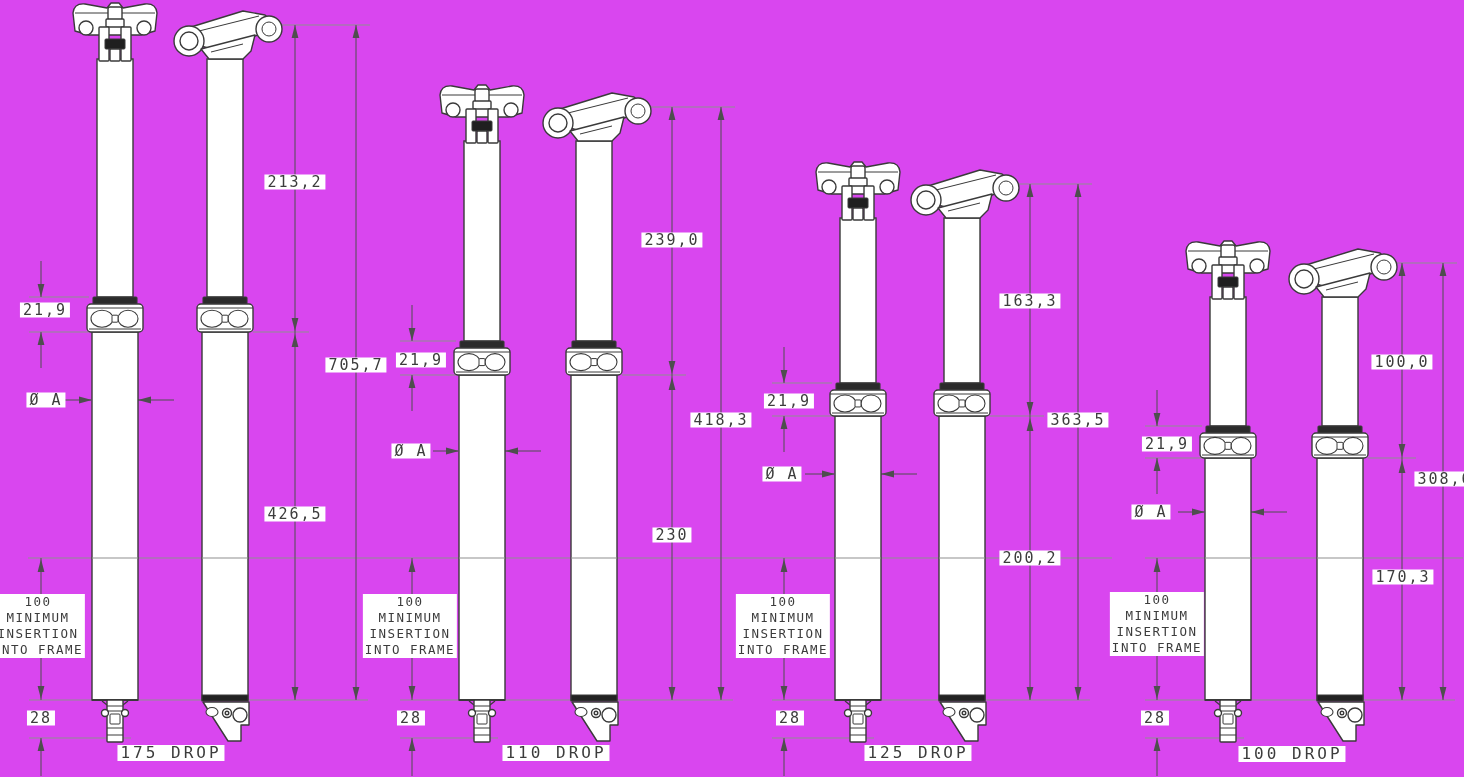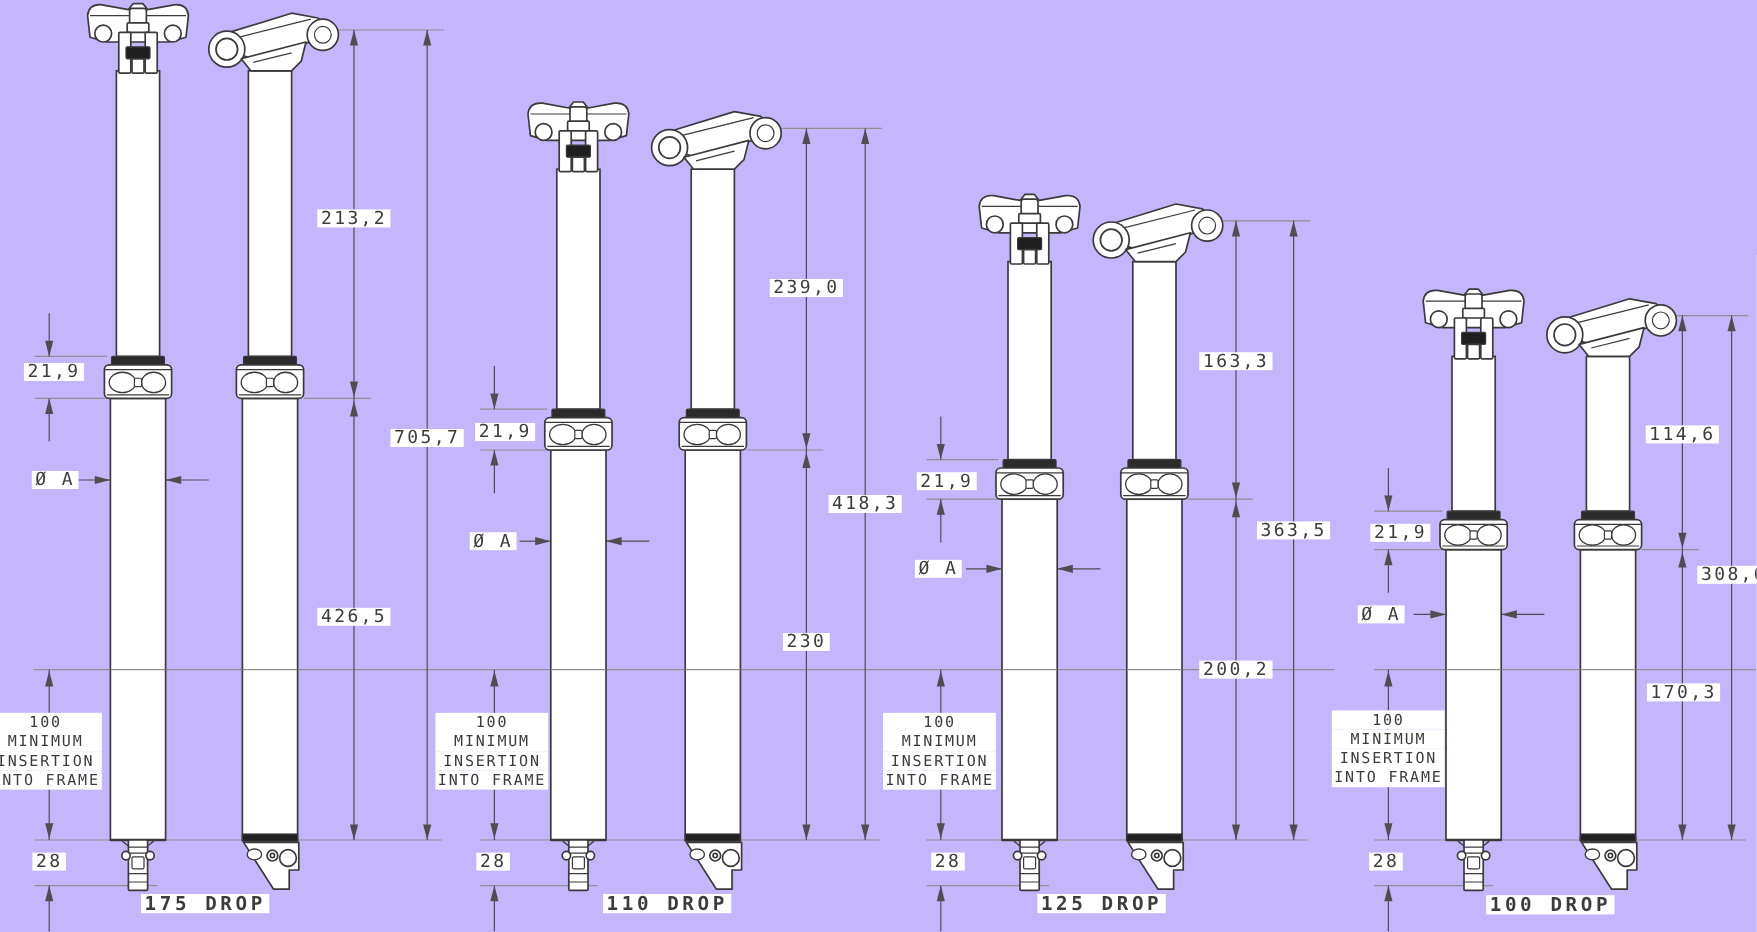--- a/index.html
+++ b/index.html
@@ -1,24 +1,24 @@
 <!DOCTYPE html>
 <html><head>
 <meta charset="utf-8">
 <style>
   html,body{margin:0;padding:0;background:#ffffff;}
-  #canvas{position:relative;width:1464px;height:777px;background:#c4b5fd;overflow:hidden;
+  #canvas{position:relative;width:1464px;height:777px;background:#d946ef;overflow:hidden;
           font-family:"DejaVu Sans Mono","Liberation Mono",monospace;}
   #lineart{position:absolute;left:0;top:0;}
   .lbl{position:absolute;transform:translate(-50%,-50%);white-space:nowrap;
        color:#3c3c3c;background:#ffffff;padding:0 3px;font-size:15px;letter-spacing:2px;line-height:1;}
   .ins{position:absolute;transform:translateX(-50%);text-align:center;color:#3c3c3c;
        background:transparent;font-size:12.5px;letter-spacing:1.5px;line-height:16px;}
   .ins div{background:#ffffff;padding:0 2px;}
-  .drop{font-size:16px;letter-spacing:3px;font-weight:bold;}
+  .drop{font-size:16px;letter-spacing:3px;}
 </style>
 </head>
 <body>
 
 <div id="canvas">
   <svg id="lineart" width="1464" height="777" viewBox="0 0 1464 777">
       <line x1="28" y1="558" x2="1112" y2="558" stroke="#8f8f8f" stroke-width="1"></line>
       <line x1="1145" y1="558" x2="1463" y2="558" stroke="#8f8f8f" stroke-width="1"></line>
       <line x1="267" y1="25" x2="370" y2="25" stroke="#8f8f8f" stroke-width="1"></line>
       <line x1="253" y1="332" x2="309" y2="332" stroke="#8f8f8f" stroke-width="1"></line>
@@ -372,34 +372,34 @@
   <div class="ins" style="left:410px;top:594px">
     <div>100</div>
     <div>MINIMUM</div>
     <div>INSERTION</div>
     <div>INTO FRAME</div>
   </div>
   <div class="lbl" style="left:411px;top:718px">28</div>
   <div class="lbl drop" style="left:556px;top:753px">110 DROP</div>
 
   <div class="lbl" style="left:1030px;top:301px">163,3</div>
-  <div class="lbl" style="left:1078px;top:442px">363,5</div>
+  <div class="lbl" style="left:1078px;top:420px">363,5</div>
   <div class="lbl" style="left:1030px;top:558px">200,2</div>
   <div class="lbl" style="left:789px;top:401px">21,9</div>
   <div class="lbl" style="left:782px;top:474px">Ø A</div>
   <div class="ins" style="left:783px;top:594px">
     <div>100</div>
     <div>MINIMUM</div>
     <div>INSERTION</div>
     <div>INTO FRAME</div>
   </div>
   <div class="lbl" style="left:790px;top:718px">28</div>
   <div class="lbl drop" style="left:918px;top:753px">125 DROP</div>
 
-  <div class="lbl" style="left:1402px;top:362px">114,6</div>
+  <div class="lbl" style="left:1402px;top:362px">100,0</div>
   <div class="lbl" style="left:1445px;top:479px">308,6</div>
   <div class="lbl" style="left:1403px;top:577px">170,3</div>
   <div class="lbl" style="left:1167px;top:444px">21,9</div>
   <div class="lbl" style="left:1151px;top:512px">Ø A</div>
   <div class="ins" style="left:1157px;top:592px">
     <div>100</div>
     <div>MINIMUM</div>
     <div>INSERTION</div>
     <div>INTO FRAME</div>
   </div>

